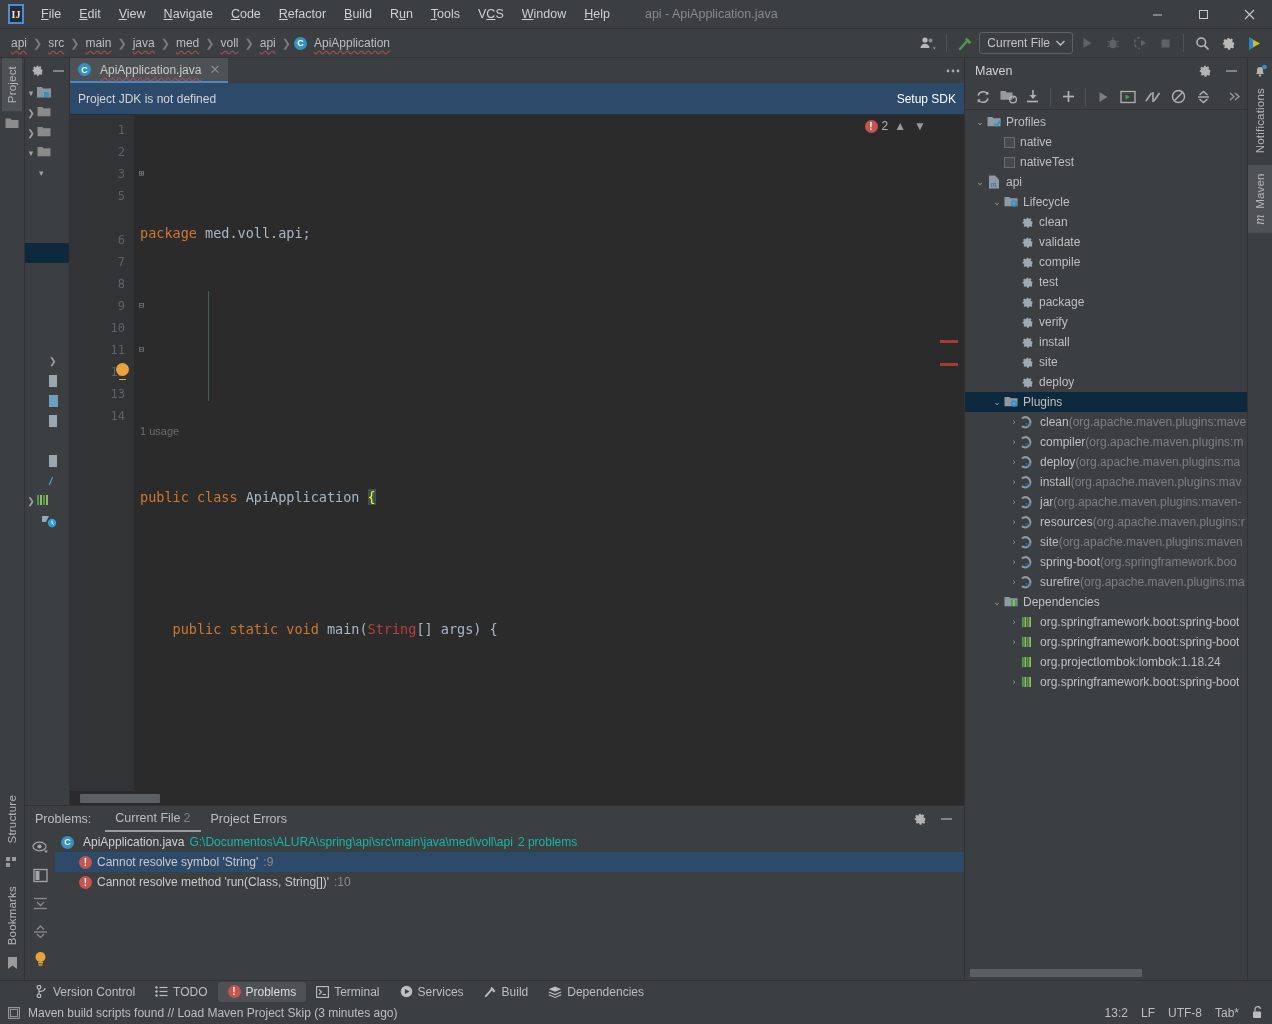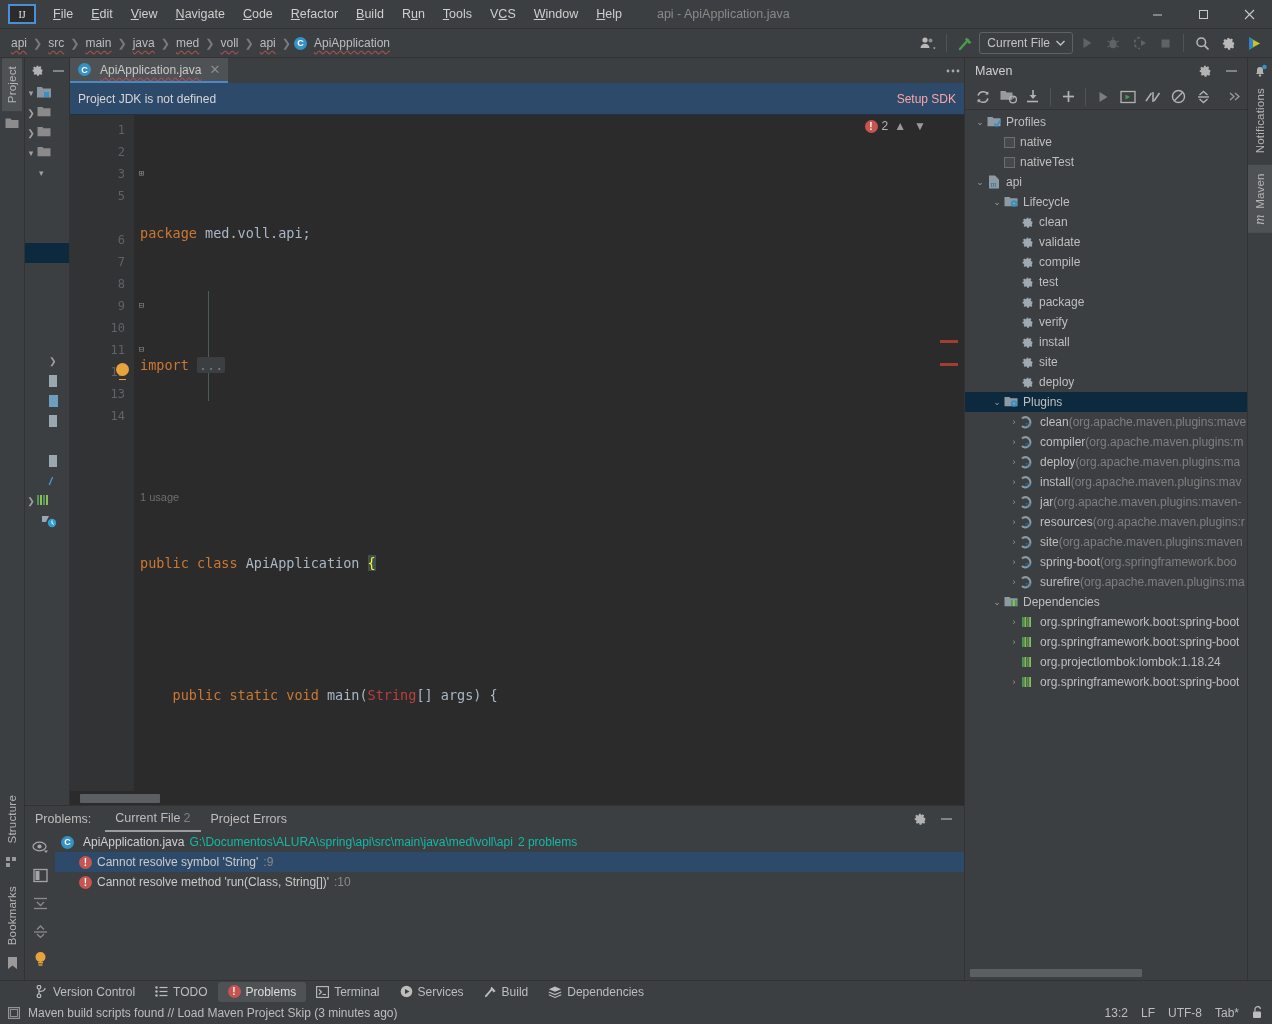--- a/index.html
+++ b/index.html
@@ -12,24 +12,24 @@
     overflow: hidden;
   }
   .app { position: relative; width: 1272px; height: 1024px; display: flex; flex-direction: column; background:#3c3f41; }
 
   
   .titlebar {
     height: 29px; background: #3c3f41; display: flex; align-items: center;
     border-bottom: 1px solid #323232; flex: none;
   }
   .ij-logo {
-    width: 28px; height: 20px; margin-left: 8px; margin-right: 8px;
+    width: 16px; height: 20px; margin-left: 8px; margin-right: 8px;
     border: 2px solid #4a90d9; background:#2b2b2b; position: relative; flex:none;
     display:flex; align-items:center; justify-content:center;
-    font-size: 10px; color:#e8e8e8; font-family:"Liberation Serif", serif; font-weight:normal;
+    font-size: 10px; color:#e8e8e8; font-family:"Liberation Serif", serif; font-weight:bold;
   }
   .menubar { display:flex; align-items:center; gap:0px; }
   .menu-item {
     padding: 4px 9px; font-size: 12.5px; color:#cfcfcf; cursor: default;
     white-space: nowrap;
   }
   .menu-item u { text-decoration: underline; }
   .win-title { margin-left: 26px; color:#8a8a8a; font-size:12.5px; }
   .win-controls { margin-left:auto; display:flex; }
   .win-btn { width:46px; height:29px; display:flex; align-items:center; justify-content:center; color:#c8c8c8; font-size:13px; }
@@ -101,21 +101,21 @@
   .tab .fname { text-decoration: underline wavy #a05050; text-underline-offset:3px; }
   .tab .x { color:#8d8d8d; font-size:13px; margin-left:3px; }
   .tabs-spacer { flex:1; }
   .tabs-gear { width:22px; display:flex; align-items:center; justify-content:center; color:#a9a9a9; }
 
   .jdk-bar {
     height:32px; background:#2e4a6b; display:flex; align-items:center;
     padding:0 8px; font-size:12px; color:#d6d6d6; flex:none;
     border-bottom:1px solid #1f3148;
   }
-  .jdk-link { margin-left:auto; color:#fca5a5; }
+  .jdk-link { margin-left:auto; color:#ffffff; }
 
   .code-area { flex:1; display:flex; min-height:0; position:relative; overflow:hidden; }
   .gutter {
     width:64px; background:#313335; flex:none; padding-top:4px;
     font-family:"DejaVu Sans Mono", monospace; font-size:12px; color:#606366;
     text-align:right; position:relative;
   }
   .gln { height:22px; line-height:22px; padding-right:9px; position:relative; }
   .fold {
     position:absolute; right:-13px; top:5px; width:11px; height:11px;
@@ -569,21 +569,20 @@
               </div>
               <div class="gln">13</div>
               <div class="gln">14</div>
             </div>
 
             <div class="code">
               <div class="indent-guide" style="left:74px; top:176px; height:110px;"></div>
 
               <div class="ln"><span class="kw">package</span><span> med.voll.api;</span></div>
               <div class="ln"></div>
-              <div class="ln"><span class="kw">import</span> <span class="fld">...</span></div>
               <div class="ln"></div>
               <div class="usage-hint">1 usage</div>
               <div class="ln"><span class="kw">public class</span><span> ApiApplication </span><span class="brace-hl">{</span></div>
               <div class="ln"></div>
               <div class="ln">    <span class="kw">public static void</span><span> main(</span><span class="errname">String</span><span>[] args) {</span></div>
               
               
               
               
               

